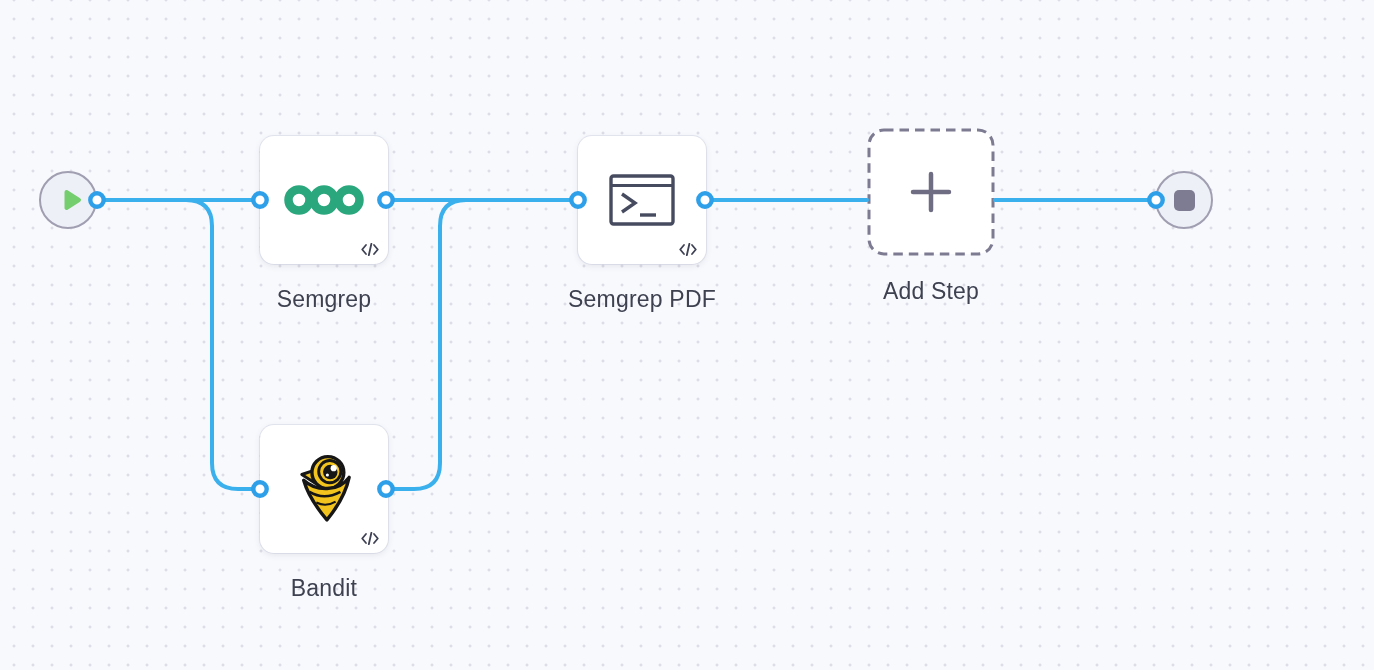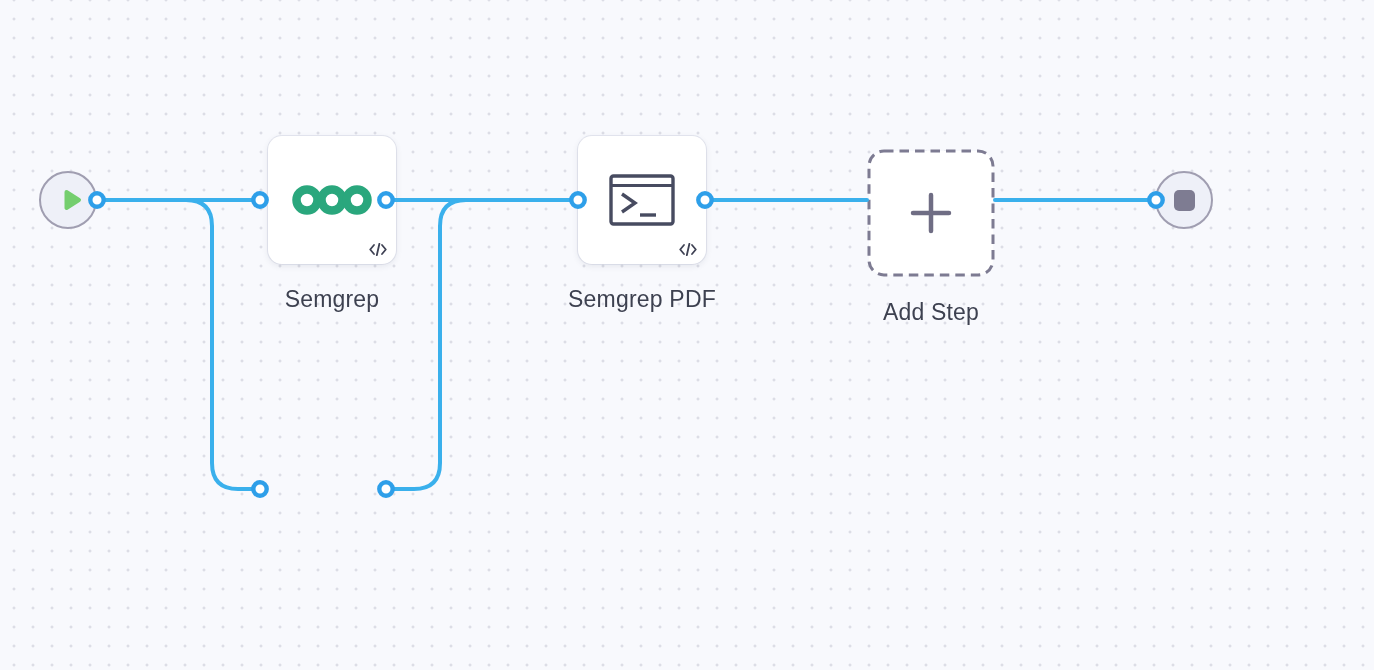--- a/index.html
+++ b/index.html
@@ -66,55 +66,76 @@
 <body>
 
 <div class="canvas">
 
   <div class="io-node" style="left:39px; top:171px;">
     <svg width="24" height="24" viewBox="-12 -12 24 24" style="margin-left:5px;">
       <path d="M -4.5 -8 L 8 0 L -4.5 8 Z" fill="#74ce6e" stroke="#74ce6e" stroke-width="4" stroke-linejoin="round"></path>
     </svg>
   </div>
 
-  <div class="step" style="left:268px; top:136px;">
+  <div class="step" style="left:260px; top:136px;">
     <div class="card">
       <svg width="80" height="30" viewBox="0 0 80 30">
         <circle cx="15" cy="15" r="10.5" fill="none" stroke="#2aa77d" stroke-width="8.5"></circle>
         <circle cx="40" cy="15" r="10.5" fill="none" stroke="#2aa77d" stroke-width="8.5"></circle>
         <circle cx="65" cy="15" r="10.5" fill="none" stroke="#2aa77d" stroke-width="8.5"></circle>
       </svg>
       <svg class="badge" width="18" height="13" viewBox="0 0 18 13">
         <path d="M5 2 L1.2 6.5 L5 11" fill="none" stroke="#3f4254" stroke-width="1.8" stroke-linecap="round" stroke-linejoin="round"></path>
         <path d="M13 2 L16.8 6.5 L13 11" fill="none" stroke="#3f4254" stroke-width="1.8" stroke-linecap="round" stroke-linejoin="round"></path>
         <path d="M7.8 12.2 L10.4 0.8" fill="none" stroke="#3f4254" stroke-width="1.8" stroke-linecap="round"></path>
       </svg>
     </div>
     <div class="label">Semgrep</div>
   </div>
 
+  <div class="step" style="left:260px; top:425px;">
+    <div class="card">
+      <svg width="58" height="72" viewBox="0 0 60 74">
+        <path d="M7 22 L22 17 L21 31 Z" fill="#f2c41d" stroke="#161616" stroke-width="3" stroke-linejoin="round"></path>
+        <circle cx="34" cy="20" r="16.5" fill="#f2c41d" stroke="#161616" stroke-width="3.5"></circle>
+        <path d="M 9 28 C 22 40 45 40 56 25 C 52 44 42 58 33 69 C 22 56 13 42 9 28 Z" fill="#f2c41d" stroke="#161616" stroke-width="3.5" stroke-linejoin="round"></path>
+        <path d="M 15 40 Q 30 49 47 40" fill="none" stroke="#161616" stroke-width="2.6"></path>
+        <path d="M 22 51 Q 32 56 42 50" fill="none" stroke="#161616" stroke-width="2.2"></path>
+        <circle cx="36" cy="19" r="11.5" fill="#f2c41d" stroke="#161616" stroke-width="3"></circle>
+        <circle cx="36.5" cy="19.5" r="7.5" fill="#161616"></circle>
+        <circle cx="40" cy="15.5" r="3.2" fill="#ffffff"></circle>
+        <circle cx="33.5" cy="22.5" r="1.6" fill="#ffffff"></circle>
+      </svg>
+      <svg class="badge" width="18" height="13" viewBox="0 0 18 13">
+        <path d="M5 2 L1.2 6.5 L5 11" fill="none" stroke="#3f4254" stroke-width="1.8" stroke-linecap="round" stroke-linejoin="round"></path>
+        <path d="M13 2 L16.8 6.5 L13 11" fill="none" stroke="#3f4254" stroke-width="1.8" stroke-linecap="round" stroke-linejoin="round"></path>
+        <path d="M7.8 12.2 L10.4 0.8" fill="none" stroke="#3f4254" stroke-width="1.8" stroke-linecap="round"></path>
+      </svg>
+    </div>
+    <div class="label">Bandit</div>
+  </div>
 
   <div class="step" style="left:578px; top:136px;">
     <div class="card">
       <svg width="66" height="52" viewBox="0 0 66 52">
         <rect x="2" y="2" width="62" height="48" rx="2.5" fill="none" stroke="#474b60" stroke-width="3.4"></rect>
         <line x1="2" y1="11.5" x2="64" y2="11.5" stroke="#474b60" stroke-width="3"></line>
         <path d="M13 20 L26 29 L13 38" fill="none" stroke="#474b60" stroke-width="3.4"></path>
         <line x1="31" y1="41" x2="47" y2="41" stroke="#474b60" stroke-width="3.4"></line>
       </svg>
       <svg class="badge" width="18" height="13" viewBox="0 0 18 13">
         <path d="M5 2 L1.2 6.5 L5 11" fill="none" stroke="#3f4254" stroke-width="1.8" stroke-linecap="round" stroke-linejoin="round"></path>
         <path d="M13 2 L16.8 6.5 L13 11" fill="none" stroke="#3f4254" stroke-width="1.8" stroke-linecap="round" stroke-linejoin="round"></path>
         <path d="M7.8 12.2 L10.4 0.8" fill="none" stroke="#3f4254" stroke-width="1.8" stroke-linecap="round"></path>
       </svg>
     </div>
     <div class="label">Semgrep PDF</div>
   </div>
 
-  <div class="step" style="left:867px; top:149px;">
+  <div class="step" style="left:867px; top:128px;">
     <div class="card placeholder">
       <svg width="128" height="128" viewBox="0 0 128 128" style="position:absolute; left:0; top:0;">
         <rect x="2" y="2" width="124" height="124" rx="15" fill="#ffffff" stroke="#7d7b92" stroke-width="3" stroke-dasharray="9.5 6"></rect>
         <path d="M64 46 V 82 M46 64 H 82" fill="none" stroke="#6f6d84" stroke-width="4.5" stroke-linecap="round"></path>
       </svg>
     </div>
     <div class="label">Add Step</div>
   </div>
 
   <div class="io-node" style="left:1155px; top:171px;">

